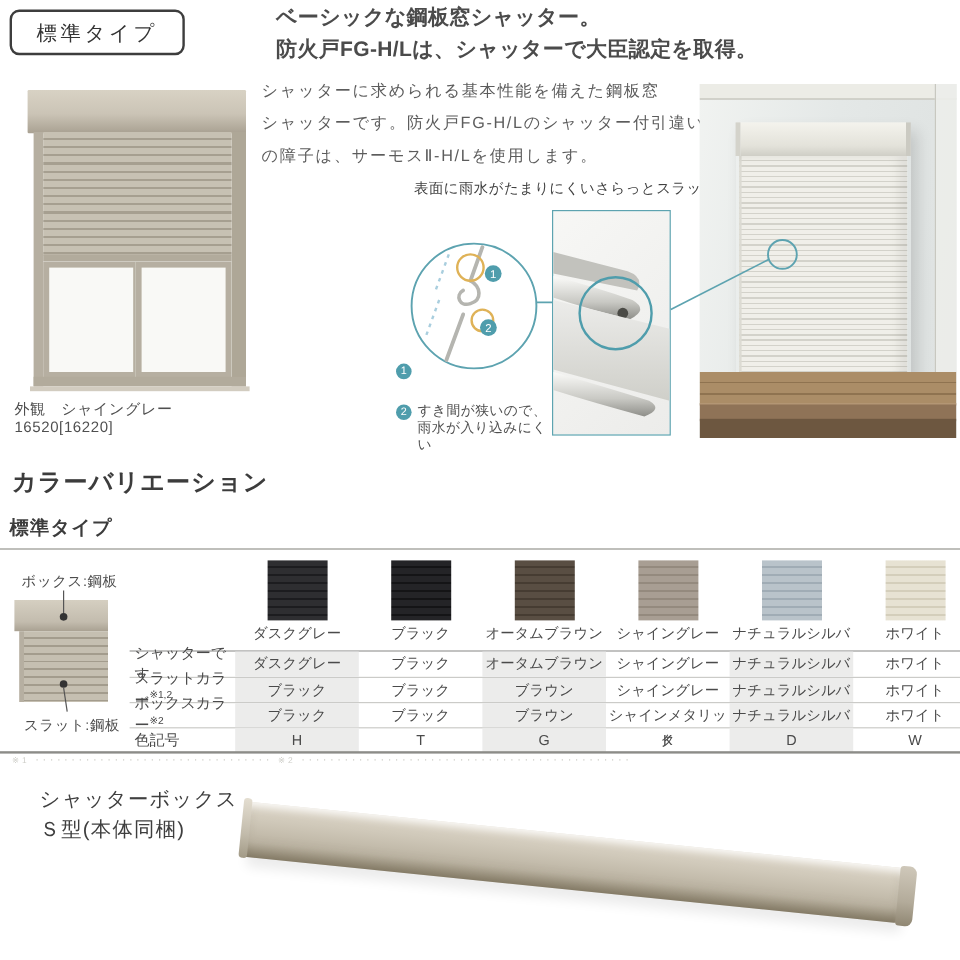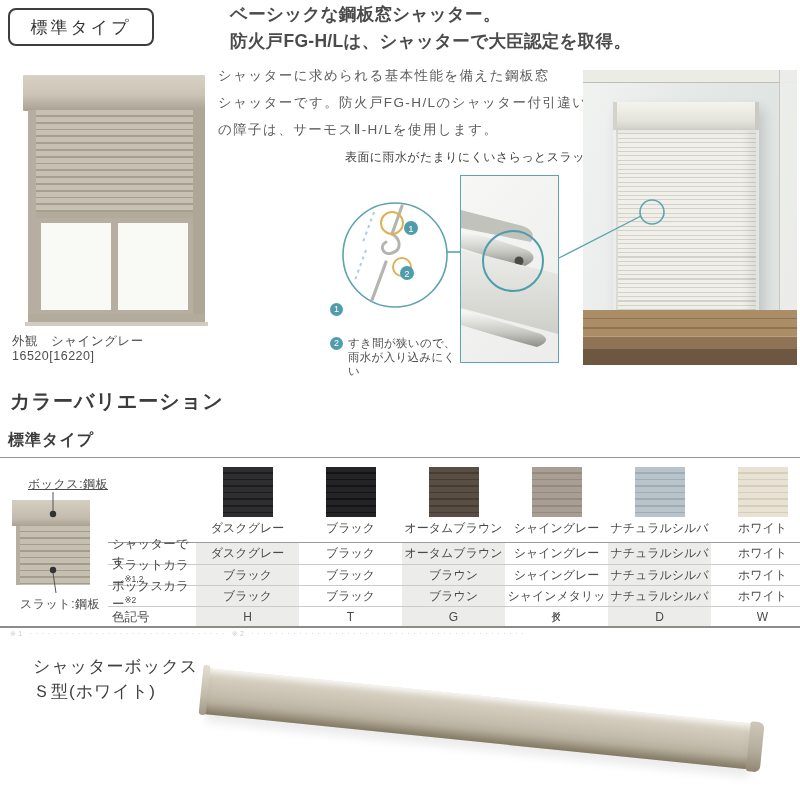--- a/index.html
+++ b/index.html
@@ -68,21 +68,21 @@
   .cv-sub{left:8px;top:430px;font-size:16px;font-weight:bold;color:#3c3c3c;letter-spacing:1px;}
   .rule1{left:0;top:457px;width:800px;height:1px;background:#96968f;}
   .rule2{left:0;top:626px;width:800px;height:2px;background:#8c8c88;}
 
   .thumb{left:12px;top:500px;width:78px;height:85px;}
   .thumb .tbox{position:absolute;left:0;top:0;width:78px;height:26px;
     background:linear-gradient(180deg,#d5cfc1 0%,#c3bcae 70%,#a9a192 100%);}
   .thumb .tslats{position:absolute;left:4px;top:26px;width:74px;height:59px;
     background:repeating-linear-gradient(180deg,#c5bfb1 0 5px,#a39c8d 5px 6.5px);border-left:4px solid #b6afa1;box-sizing:border-box;}
   .callout-label{font-size:12px;color:#4c4c4c;letter-spacing:.5px;}
-  .cl1{left:28px;top:476px;text-decoration:underline;}
+  .cl1{left:18px;top:476px;}
   .cl2{left:20px;top:596px;}
   .callouts{left:0;top:460px;width:200px;height:160px;pointer-events:none;z-index:6;}
 
   
   .swatch-row{left:196px;top:467px;display:flex;}
   .swcell{width:103px;height:50px;display:flex;justify-content:center;}
   .swatch{width:50px;height:50px;background:repeating-linear-gradient(180deg,var(--c1) 0 5px,var(--c2) 5px 6.6px);}
   .chead-row{left:196px;top:520px;display:flex;}
   .cth{width:103px;text-align:center;font-size:12px;color:#4a4a4a;}
   .ctable{left:108px;top:542px;width:706px;border-top:1px solid #9b9b99;}
@@ -279,19 +279,19 @@
       <div class="cell shade">G</div>
       <div class="cell">K</div>
       <div class="cell shade">D</div>
       <div class="cell">W</div>
     </div>
   </div>
   <div class="abs rule2"></div>
   <div class="abs footnote">※1 ･････････････････････････････････ ※2 ･･････････････････････････････････････････････</div>
 
   <div class="abs sb-heading pre">シャッターボックス
-Ｓ型(ホワイト)</div>
+Ｓ型(本体同梱)</div>
   <div class="abs sbox">
     <div class="lcap"></div>
     <div class="cap"></div>
   </div>
 
 </div>
 
 </body></html>

